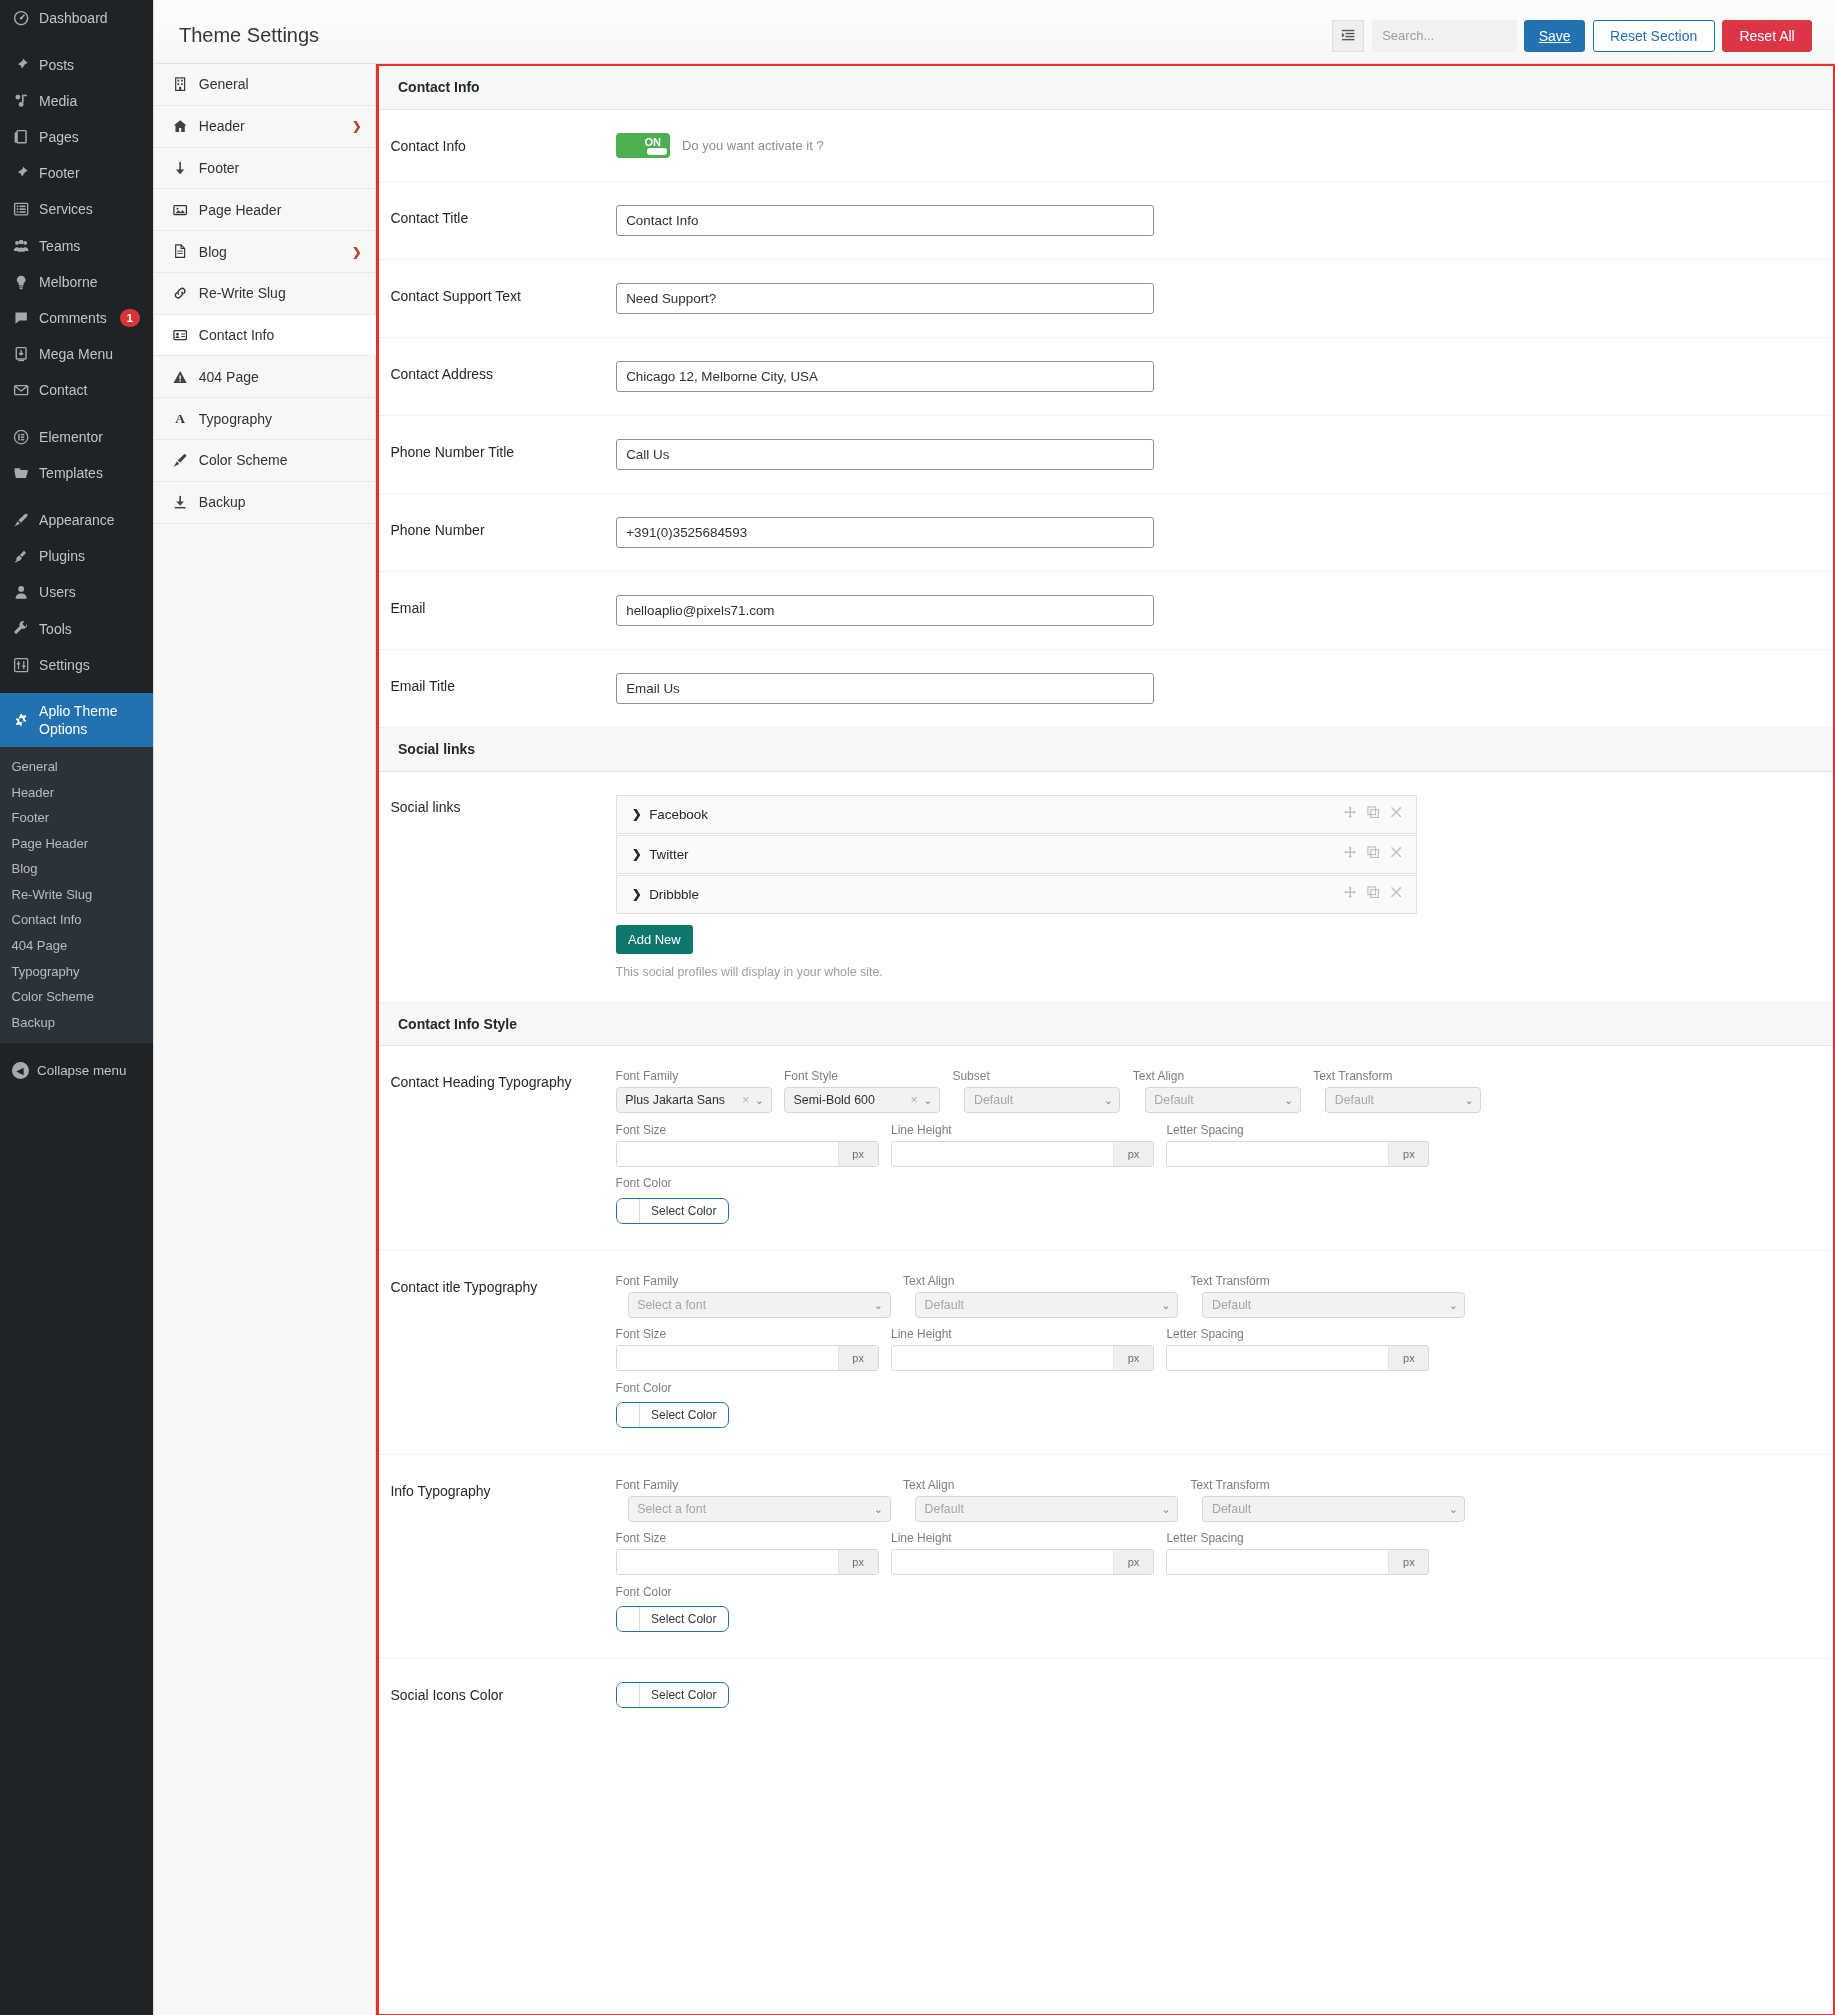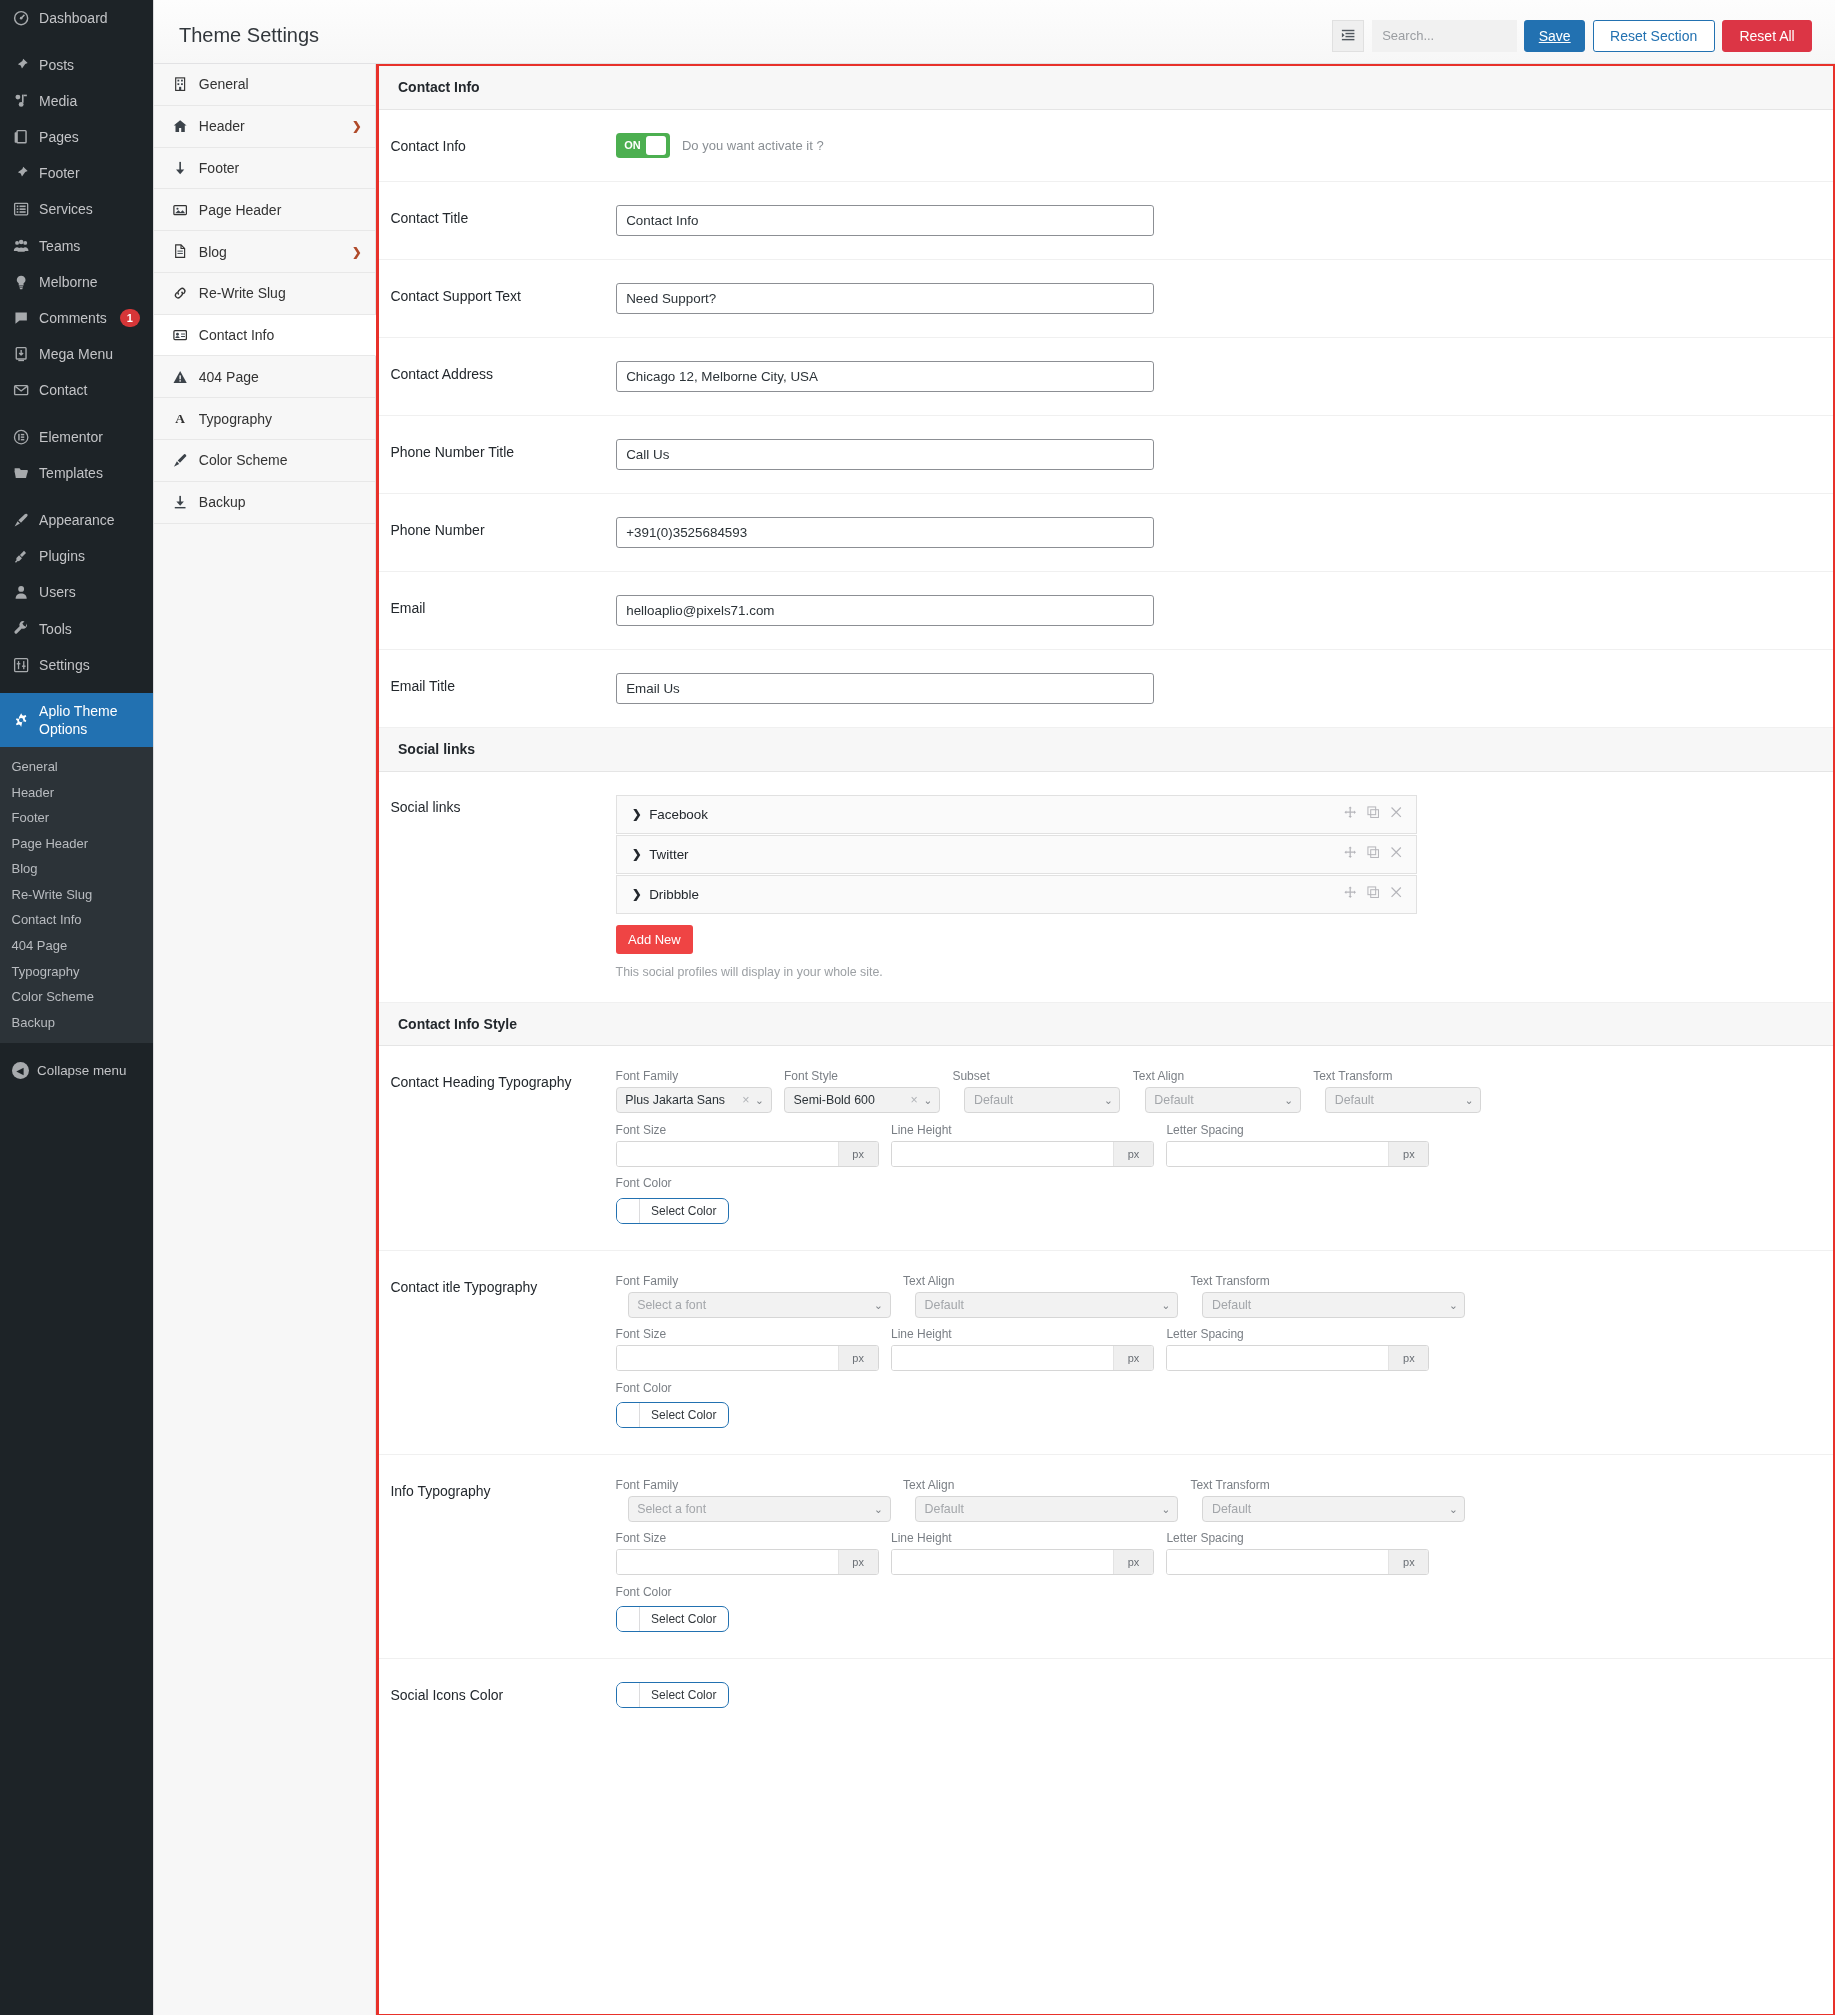--- a/index.html
+++ b/index.html
@@ -231,24 +231,25 @@
     color: #2c3338;
     font-family: "Liberation Sans", sans-serif;
     background: #fff;
   }
 
   .toggle-wrap { display: flex; align-items: center; gap: 12.4px; }
   .toggle {
     width: 54px; height: 25px;
     background: #4CAF50;
     border-radius: 3.8px;
-    display: flex; align-items: center;
+    display: flex; align-items: flex-end;
     padding: 2.9px;
     cursor: pointer;
     position: relative;
+    flex-direction: column;
   }
   .toggle .tlabel {
     color: #fff; font-size: 11px; font-weight: bold;
     margin-left: 5.7px; margin-right: 5.7px;
   }
   .toggle .knob {
     width: 20px; height: 19px;
     background: #fff; border-radius: 2.9px;
   }
   .toggle-desc { font-size: 13px; color: #8a8f94; }
@@ -263,21 +264,21 @@
     align-items: center;
     padding: 0 13.4px 0 15.3px;
     margin-bottom: 1px;
   }
   .social-row .caret { color: #23282d; font-size: 11.5px; font-weight: bold; margin-right: 7.6px; }
   .social-row .sname { font-size: 13.4px; color: #23282d; flex: 1 1 auto; }
   .social-row .sacts { display: flex; align-items: center; gap: 10.5px; color: #b5b5ba; font-size: 13.4px; }
   .social-row .sacts span { cursor: pointer; }
   .btn-addnew {
     margin-top: 10.5px;
-    background: #ef4444; color: #fff;
+    background: #0f766e; color: #fff;
     border: none; border-radius: 2.9px;
     height: 29px; padding: 0 12.4px;
     font-size: 13px; cursor: pointer;
     font-family: "Liberation Sans", sans-serif;
     text-align: center;
   }
   .hint { margin-top: 10.5px; font-size: 12.4px; color: #9ca0a4; }
 
   
   .typo { width: 801px; }

